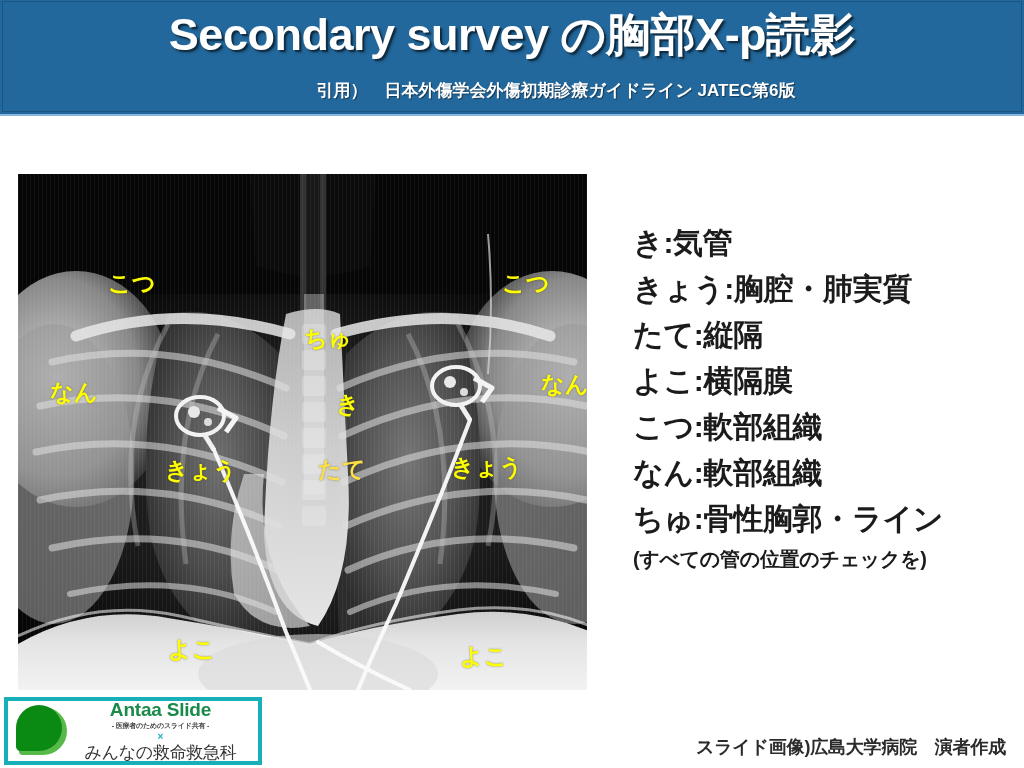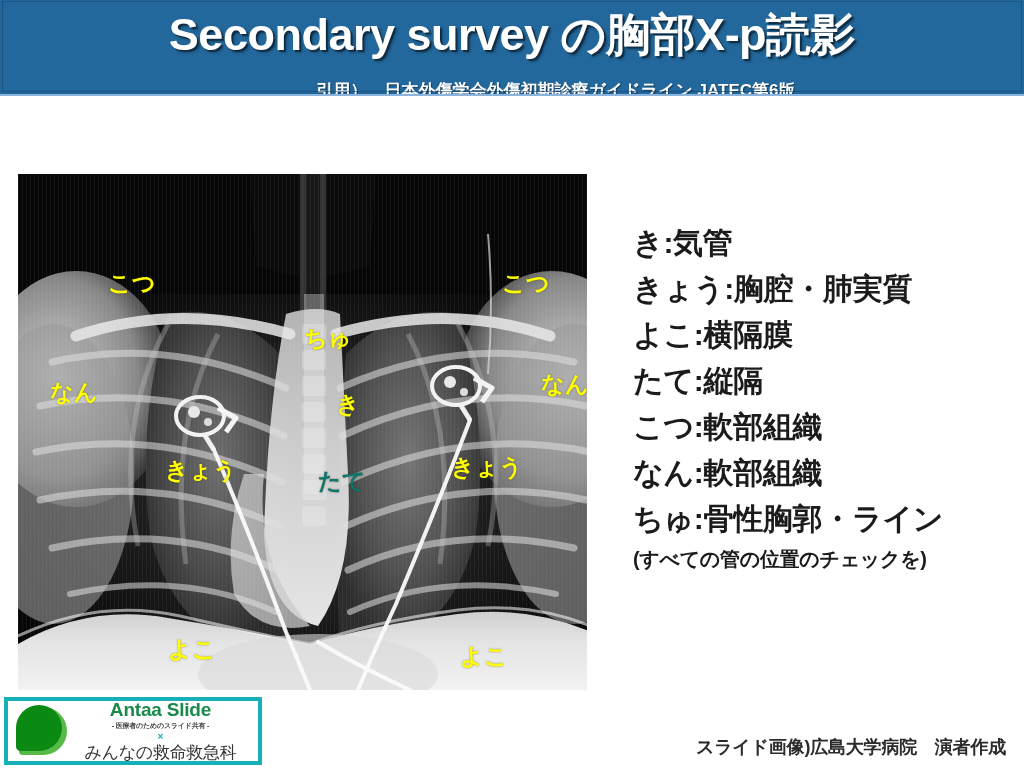--- a/index.html
+++ b/index.html
@@ -14,21 +14,21 @@
     overflow: hidden;
     position: relative;
   }
 
   
   #header-banner {
     position: absolute;
     left: 0;
     top: 0;
     width: 1024px;
-    height: 96px;
+    height: 116px;
     background: #23689c;
     border-bottom: 2px solid #8ab4dd;
     box-sizing: border-box;
     overflow: hidden;
   }
   #header-banner::after {
     content: "";
     position: absolute;
     left: 2px; right: 2px; top: 1px; bottom: 2px;
     border: 1px solid rgba(20,70,110,0.55);
@@ -340,31 +340,31 @@
     <rect x="0" y="0" width="590" height="516" fill="url(#scanLines)"></rect>
   </svg>
 
   <div class="xray-label" style="left: 90px; top: 98px; color: rgb(255, 255, 0);">こつ</div>
   <div class="xray-label" style="left: 286px; top: 118px; color: rgb(255, 255, 0); margin-top: 35px;">ちゅ</div>
   <div class="xray-label" style="left: 484px; top: 98px; color: rgb(255, 255, 0);">こつ</div>
   <div class="xray-label" style="left: 32px; top: 207px; color: rgb(255, 255, 0);">なん</div>
   <div class="xray-label" style="left: 318px; top: 219px; color: rgb(255, 255, 0);">き</div>
   <div class="xray-label" style="left: 523px; top: 199px; color: rgb(255, 255, 0);">なん</div>
   <div class="xray-label" style="left: 147px; top: 285px; color: rgb(255, 255, 0);">きょう</div>
-  <div class="xray-label" style="left: 300px; top: 284px; color: #0f766e; margin-top: 12px;">たて</div>
+  <div class="xray-label" style="left: 300px; top: 284px; color: #fde047;">たて</div>
   <div class="xray-label" style="left: 433px; top: 282px; color: rgb(255, 255, 0);">きょう</div>
   <div class="xray-label" style="left: 150px; top: 464px; color: rgb(255, 255, 0);">よこ</div>
   <div class="xray-label" style="left: 442px; top: 471px; color: rgb(255, 255, 0);">よこ</div>
 </div>
 
 <div id="legend-list">
   <div class="legend-item">き:気管</div>
   <div class="legend-item">きょう:胸腔・肺実質</div>
+  <div class="legend-item">たて:縦隔</div>
   <div class="legend-item">よこ:横隔膜</div>
-  <div class="legend-item">たて:縦隔</div>
   <div class="legend-item">こつ:軟部組織</div>
   <div class="legend-item">なん:軟部組織</div>
   <div class="legend-item">ちゅ:骨性胸郭・ライン</div>
   <div class="legend-note">(すべての管の位置のチェックを)</div>
 </div>
 
 <div id="antaa-logo">
   <div id="logo-leaf-mark">
     <div class="leaf-back"></div>
     <div class="leaf-front"></div>

